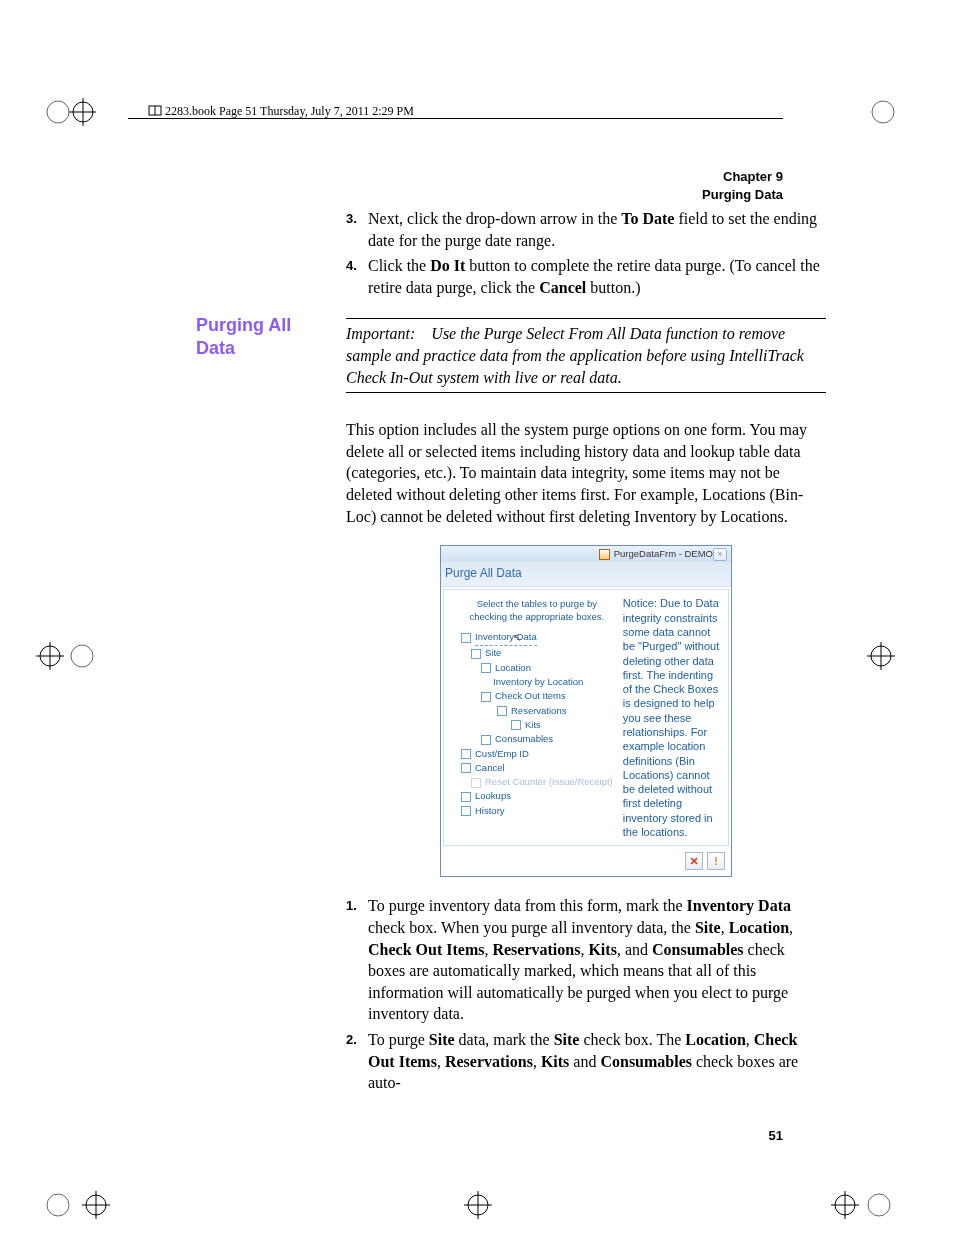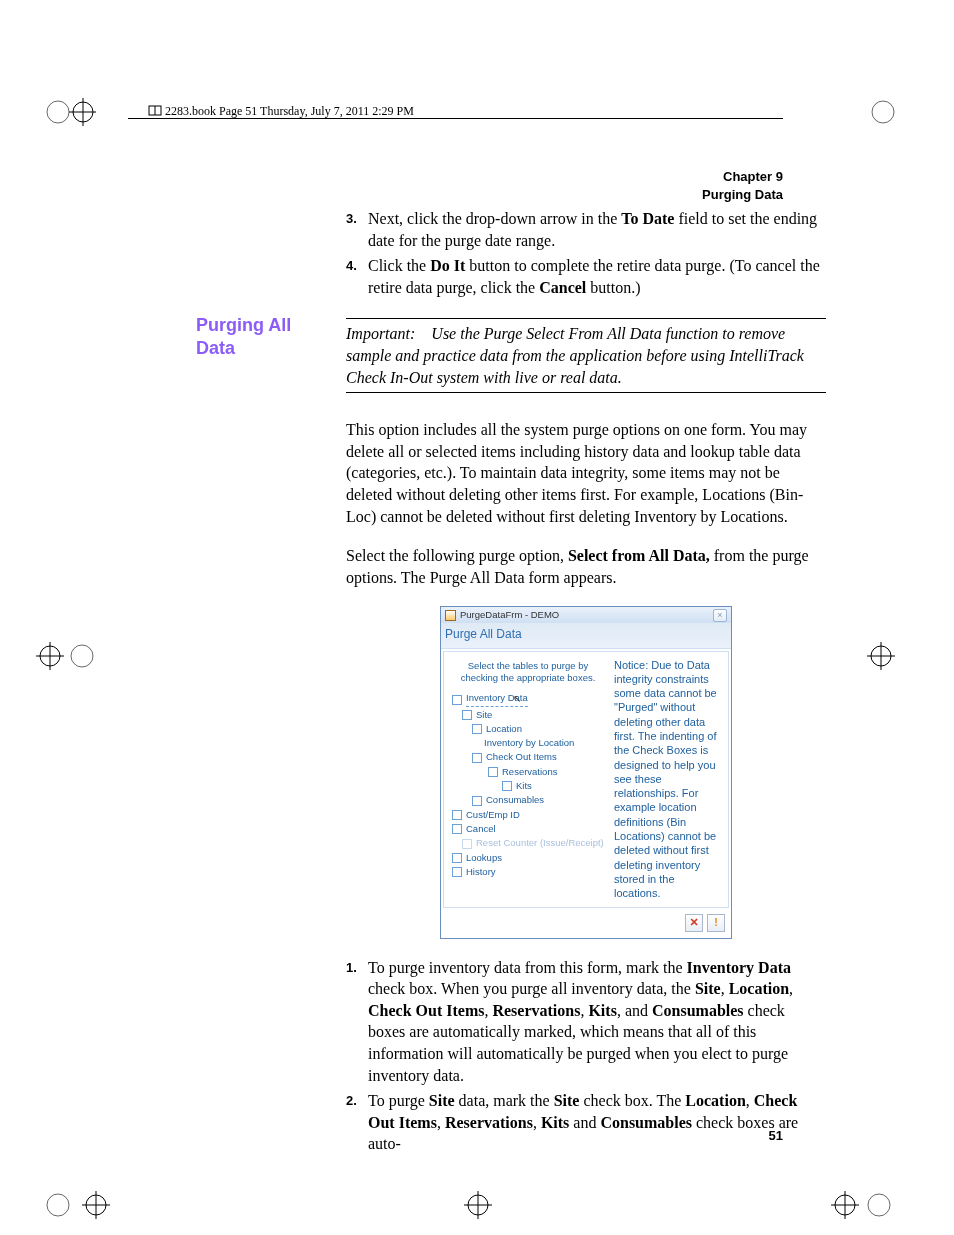--- a/index.html
+++ b/index.html
@@ -92,21 +92,21 @@
     margin: 14px auto 18px auto;
     border: 1px solid #6a8fbf;
     font-family: "Segoe UI", Arial, sans-serif;
     font-size: 9.5px;
     color: #20619f;
     background: #fff;
   }
   .dialog .titlebar {
     display: flex;
     align-items: center;
-    justify-content: space-between;
+    justify-content: flex-end;
     height: 16px;
     padding: 0 4px;
     background: linear-gradient(#eaf1fb,#cfe0f3);
     font-size: 9.5px;
     color: #333;
   }
   .dialog .title-left { display:flex; align-items:center; gap:4px; }
   .dialog .app-icon {
     width: 9px; height: 9px; border: 1px solid #a06a1e;
     background: linear-gradient(#fff,#ffc96b);
@@ -121,21 +121,21 @@
   }
   .dialog .form-title-band {
     padding: 3px 6px 5px 4px;
     font-size: 12px;
     color: #2f6fb3;
     background: linear-gradient(#dfeaf5,#eaf1fb);
     border-bottom: 1px solid #cfe0f3;
   }
   .dialog .body {
     display: flex;
-    padding: 6px 6px 6px 8px;
+    padding: 6px 6px 6px 17px;
     border: 1px solid #cfe0f3;
     margin: 2px;
   }
   .dialog .left { flex: 1; padding-right:4px; }
   .dialog .right {
     width: 108px;
     padding-left:6px;
     font-size: 11px;
     line-height: 1.3;
   }
@@ -278,23 +278,20 @@
     <hr class="hr-thin">
     <div class="italic" style="padding:4px 0">
       <span>Important:</span>
       &nbsp;&nbsp;
       <span>Use the Purge Select From All Data function to remove sample and practice data from the application before using IntelliTrack Check In-Out system with live or real data.</span>
     </div>
     <hr class="hr-thin" style="margin-bottom:26px">
 
     <p class="para">This option includes all the system purge options on one form. You may delete all or selected items including history data and lookup table data (categories, etc.). To maintain data integrity, some items may not be deleted without deleting other items first. For example, Locations (Bin-Loc) cannot be deleted without first deleting Inventory by Locations.</p>
 
-    <p class="para">
-      <span>Select the following purge option, </span><span class="bold">Select from All Data,</span><span> from the purge options. The Purge All Data form appears.</span>
-    </p>
 
     <div class="dialog">
       <div class="titlebar">
         <div class="title-left">
           <span class="app-icon"></span>
           <span>PurgeDataFrm - DEMO</span>
         </div>
         <div class="close-x">×</div>
       </div>
       <div class="form-title-band">Purge All Data</div>

